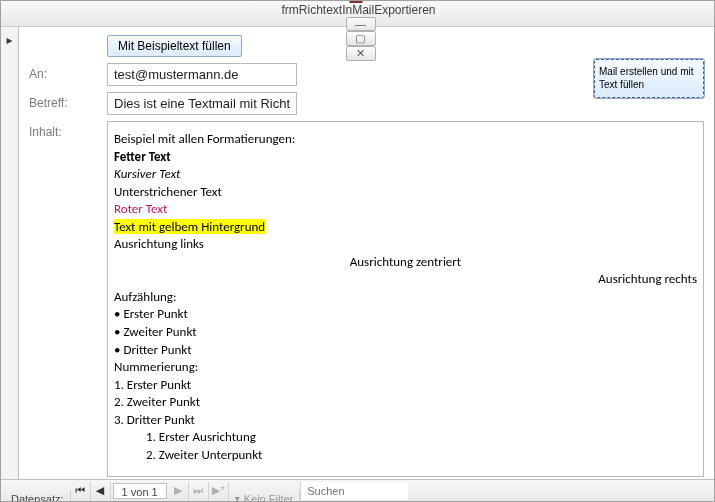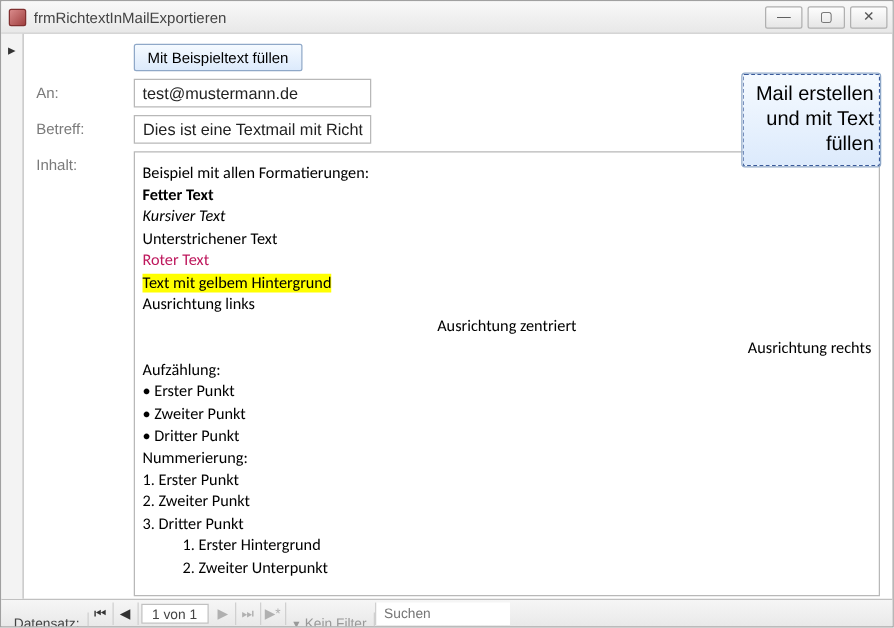--- a/index.html
+++ b/index.html
@@ -15,20 +15,21 @@
   }
   .titlebar {
     height: 26px;
     background: linear-gradient(#f8f8f8,#e8e8e8);
     border-bottom: 1px solid #c8c8c8;
     display: flex;
     align-items: center;
     padding: 0 4px 0 6px;
     color: #444;
     font-size: 12px;
+    flex-direction: column;
   }
   .titlebar .icon {
     width: 14px; height: 14px;
     background: linear-gradient(135deg,#d98a8a,#a04040);
     border: 1px solid #803030;
     border-radius: 2px;
     margin-right: 6px;
   }
   .titlebar .title { flex: 1; }
   .titlebar .winbtn {
@@ -86,26 +87,26 @@
     font-size: 12px;
     color: #000;
     cursor: pointer;
     border-radius: 2px;
   }
   .fillbtn { margin-left: 0; }
   .sidebtn {
     position: absolute;
     right: 10px; top: 32px;
     width: 110px;
-    text-align: right;
+    text-align: left;
     border: 1px dashed #3a5a9a;
     outline: 1px solid #8fa8c8;
     background: linear-gradient(#f5faff,#dceafc);
     padding: 6px 4px;
-    font-size: 16px;
+    font-size: 10px;
     cursor: pointer;
     line-height: 1.25;
     border-radius: 2px;
   }
   .inhalt {
     flex: 1;
     border: 1px solid #b8b8b8;
     background: #fff;
     padding: 8px 6px;
     font-size: 13px;
@@ -214,21 +215,21 @@
         <div class="ctr">Ausrichtung zentriert</div>
         <div class="rgt">Ausrichtung rechts</div>
         <div>Aufzählung:</div>
         <div>• <span>Erster Punkt</span></div>
         <div>• <span>Zweiter Punkt</span></div>
         <div>• <span>Dritter Punkt</span></div>
         <div>Nummerierung:</div>
         <div>1. <span>Erster Punkt</span></div>
         <div>2. <span>Zweiter Punkt</span></div>
         <div>3. <span>Dritter Punkt</span></div>
-        <div class="ind1">1. <span>Erster Hintergrund</span></div>
+        <div class="ind1">1. <span>Erster Ausrichtung</span></div>
         <div class="ind1">2. <span>Zweiter Unterpunkt</span></div>
       </div>
     </div>
 
   </div>
 </div>
 
 <div class="nav">
   <div class="seg">Datensatz:</div>
   <div class="nbtn">⏮</div>

